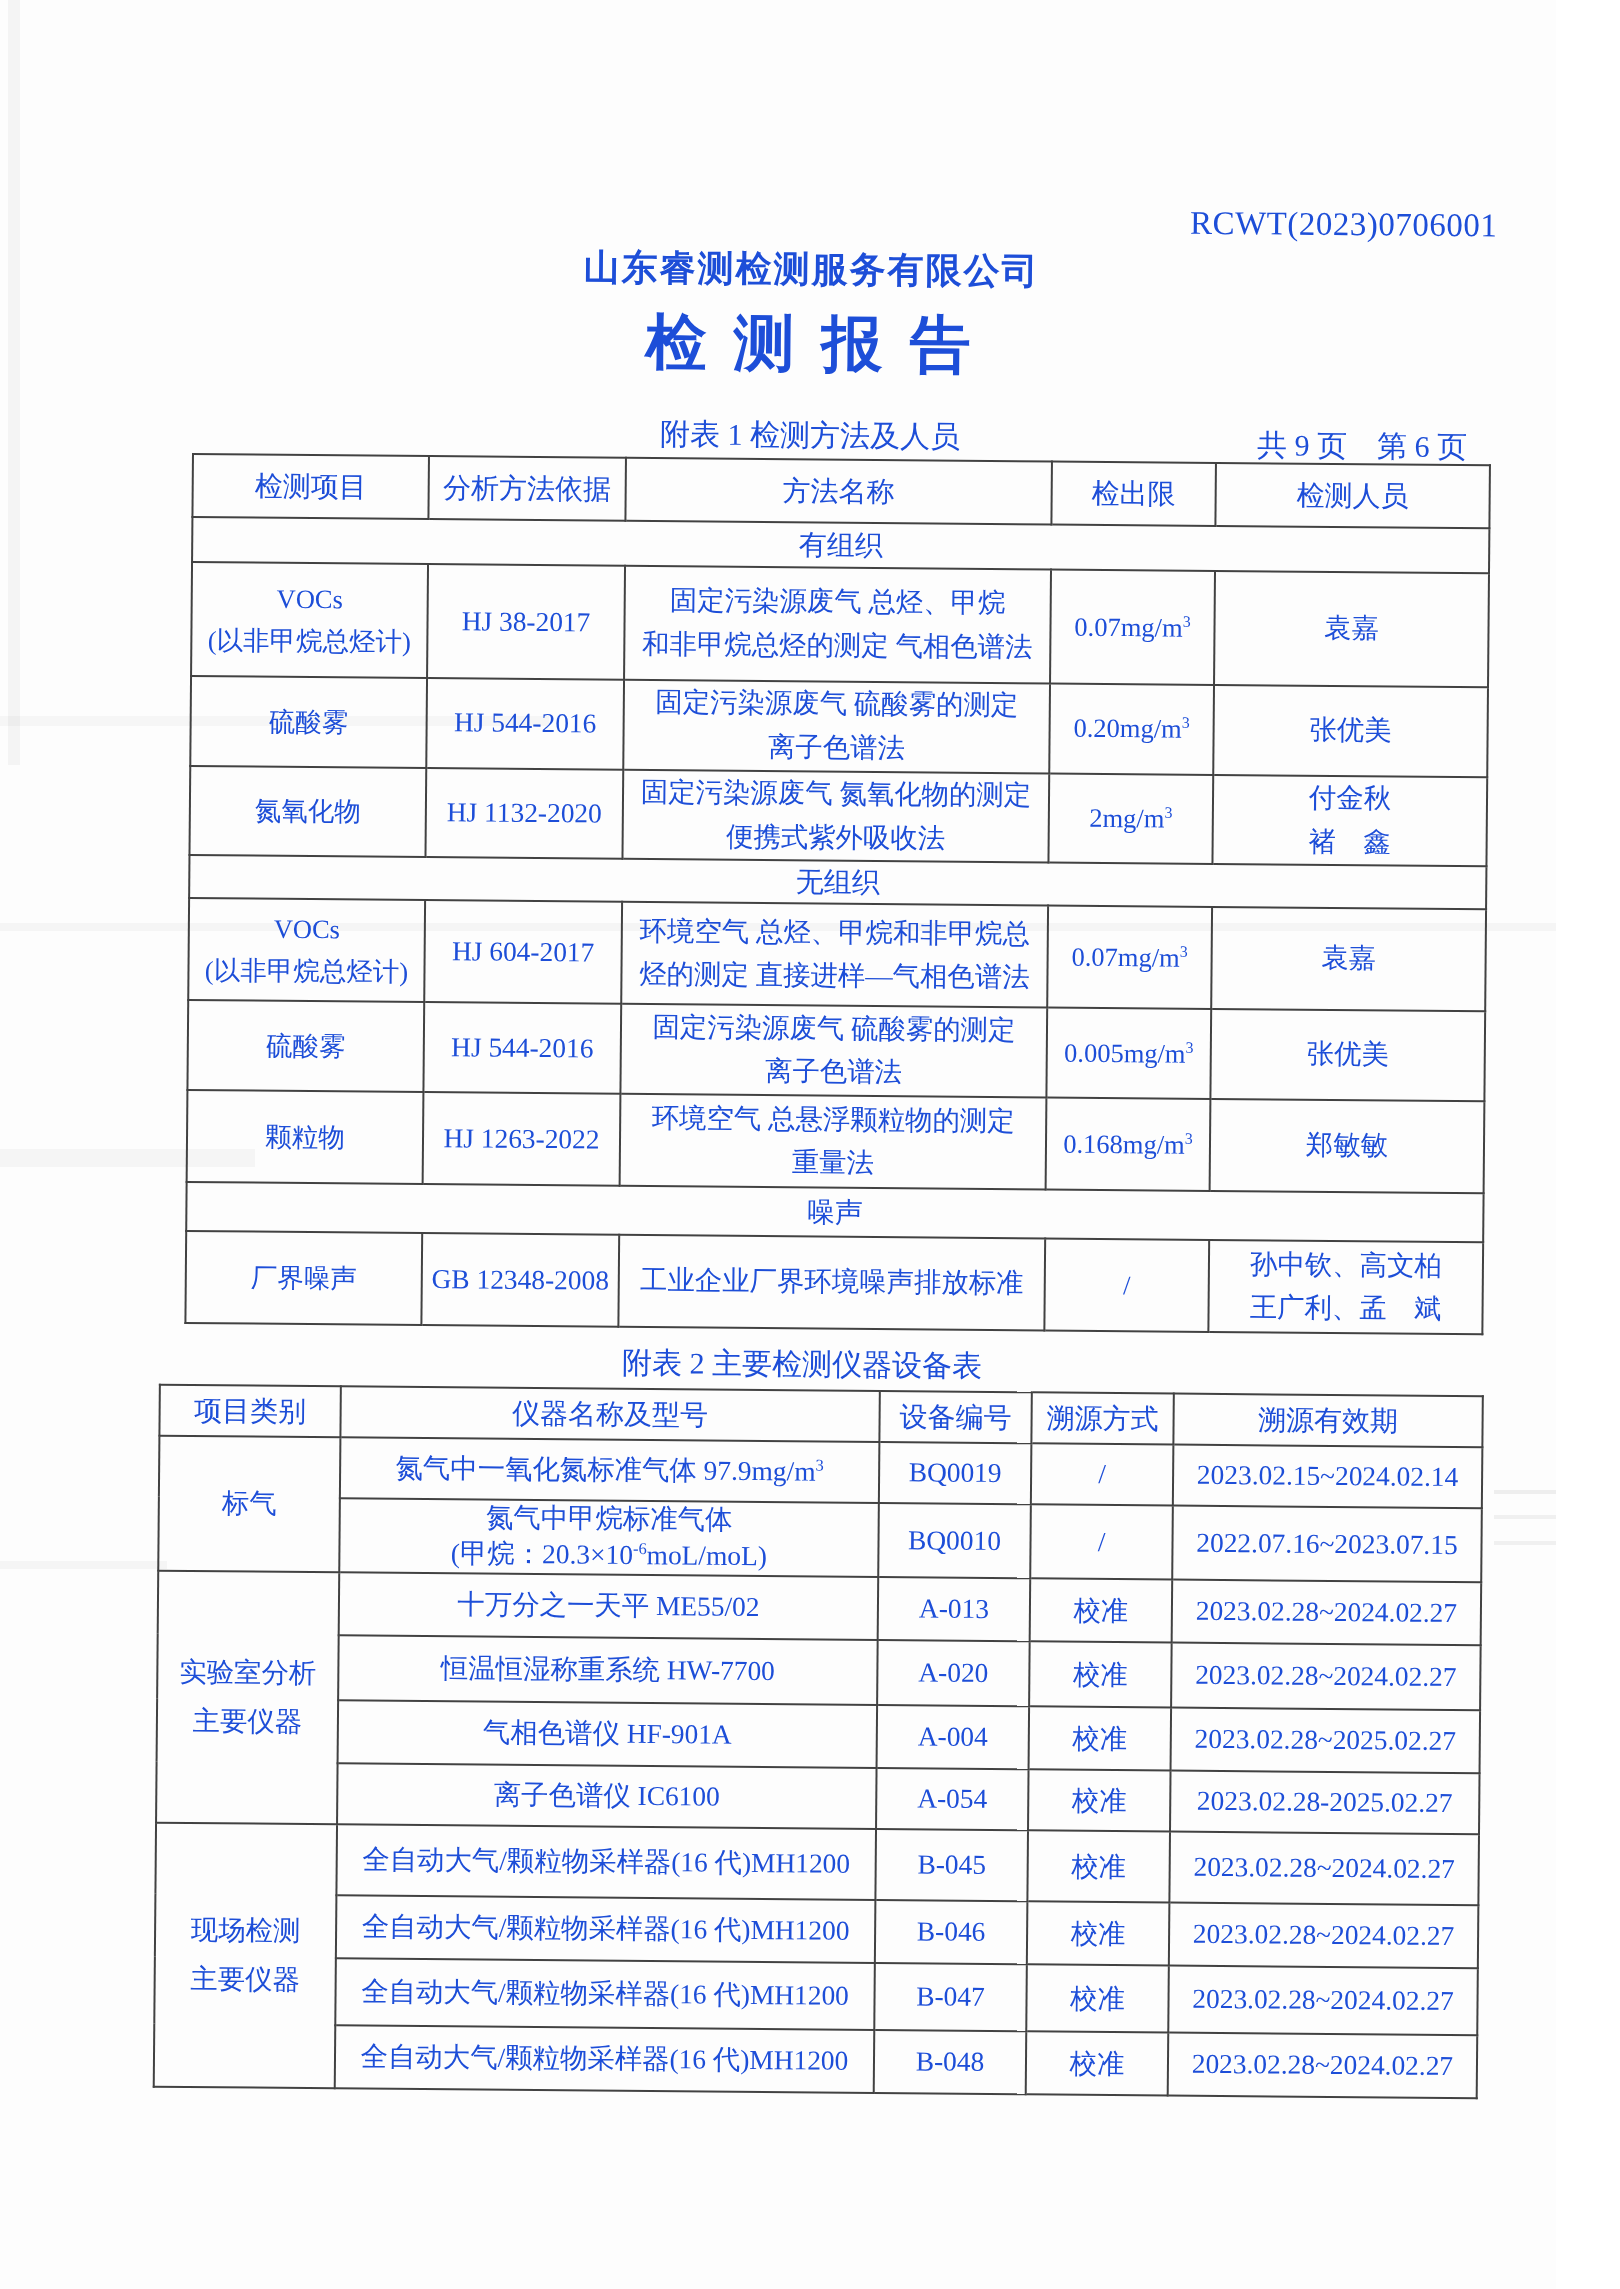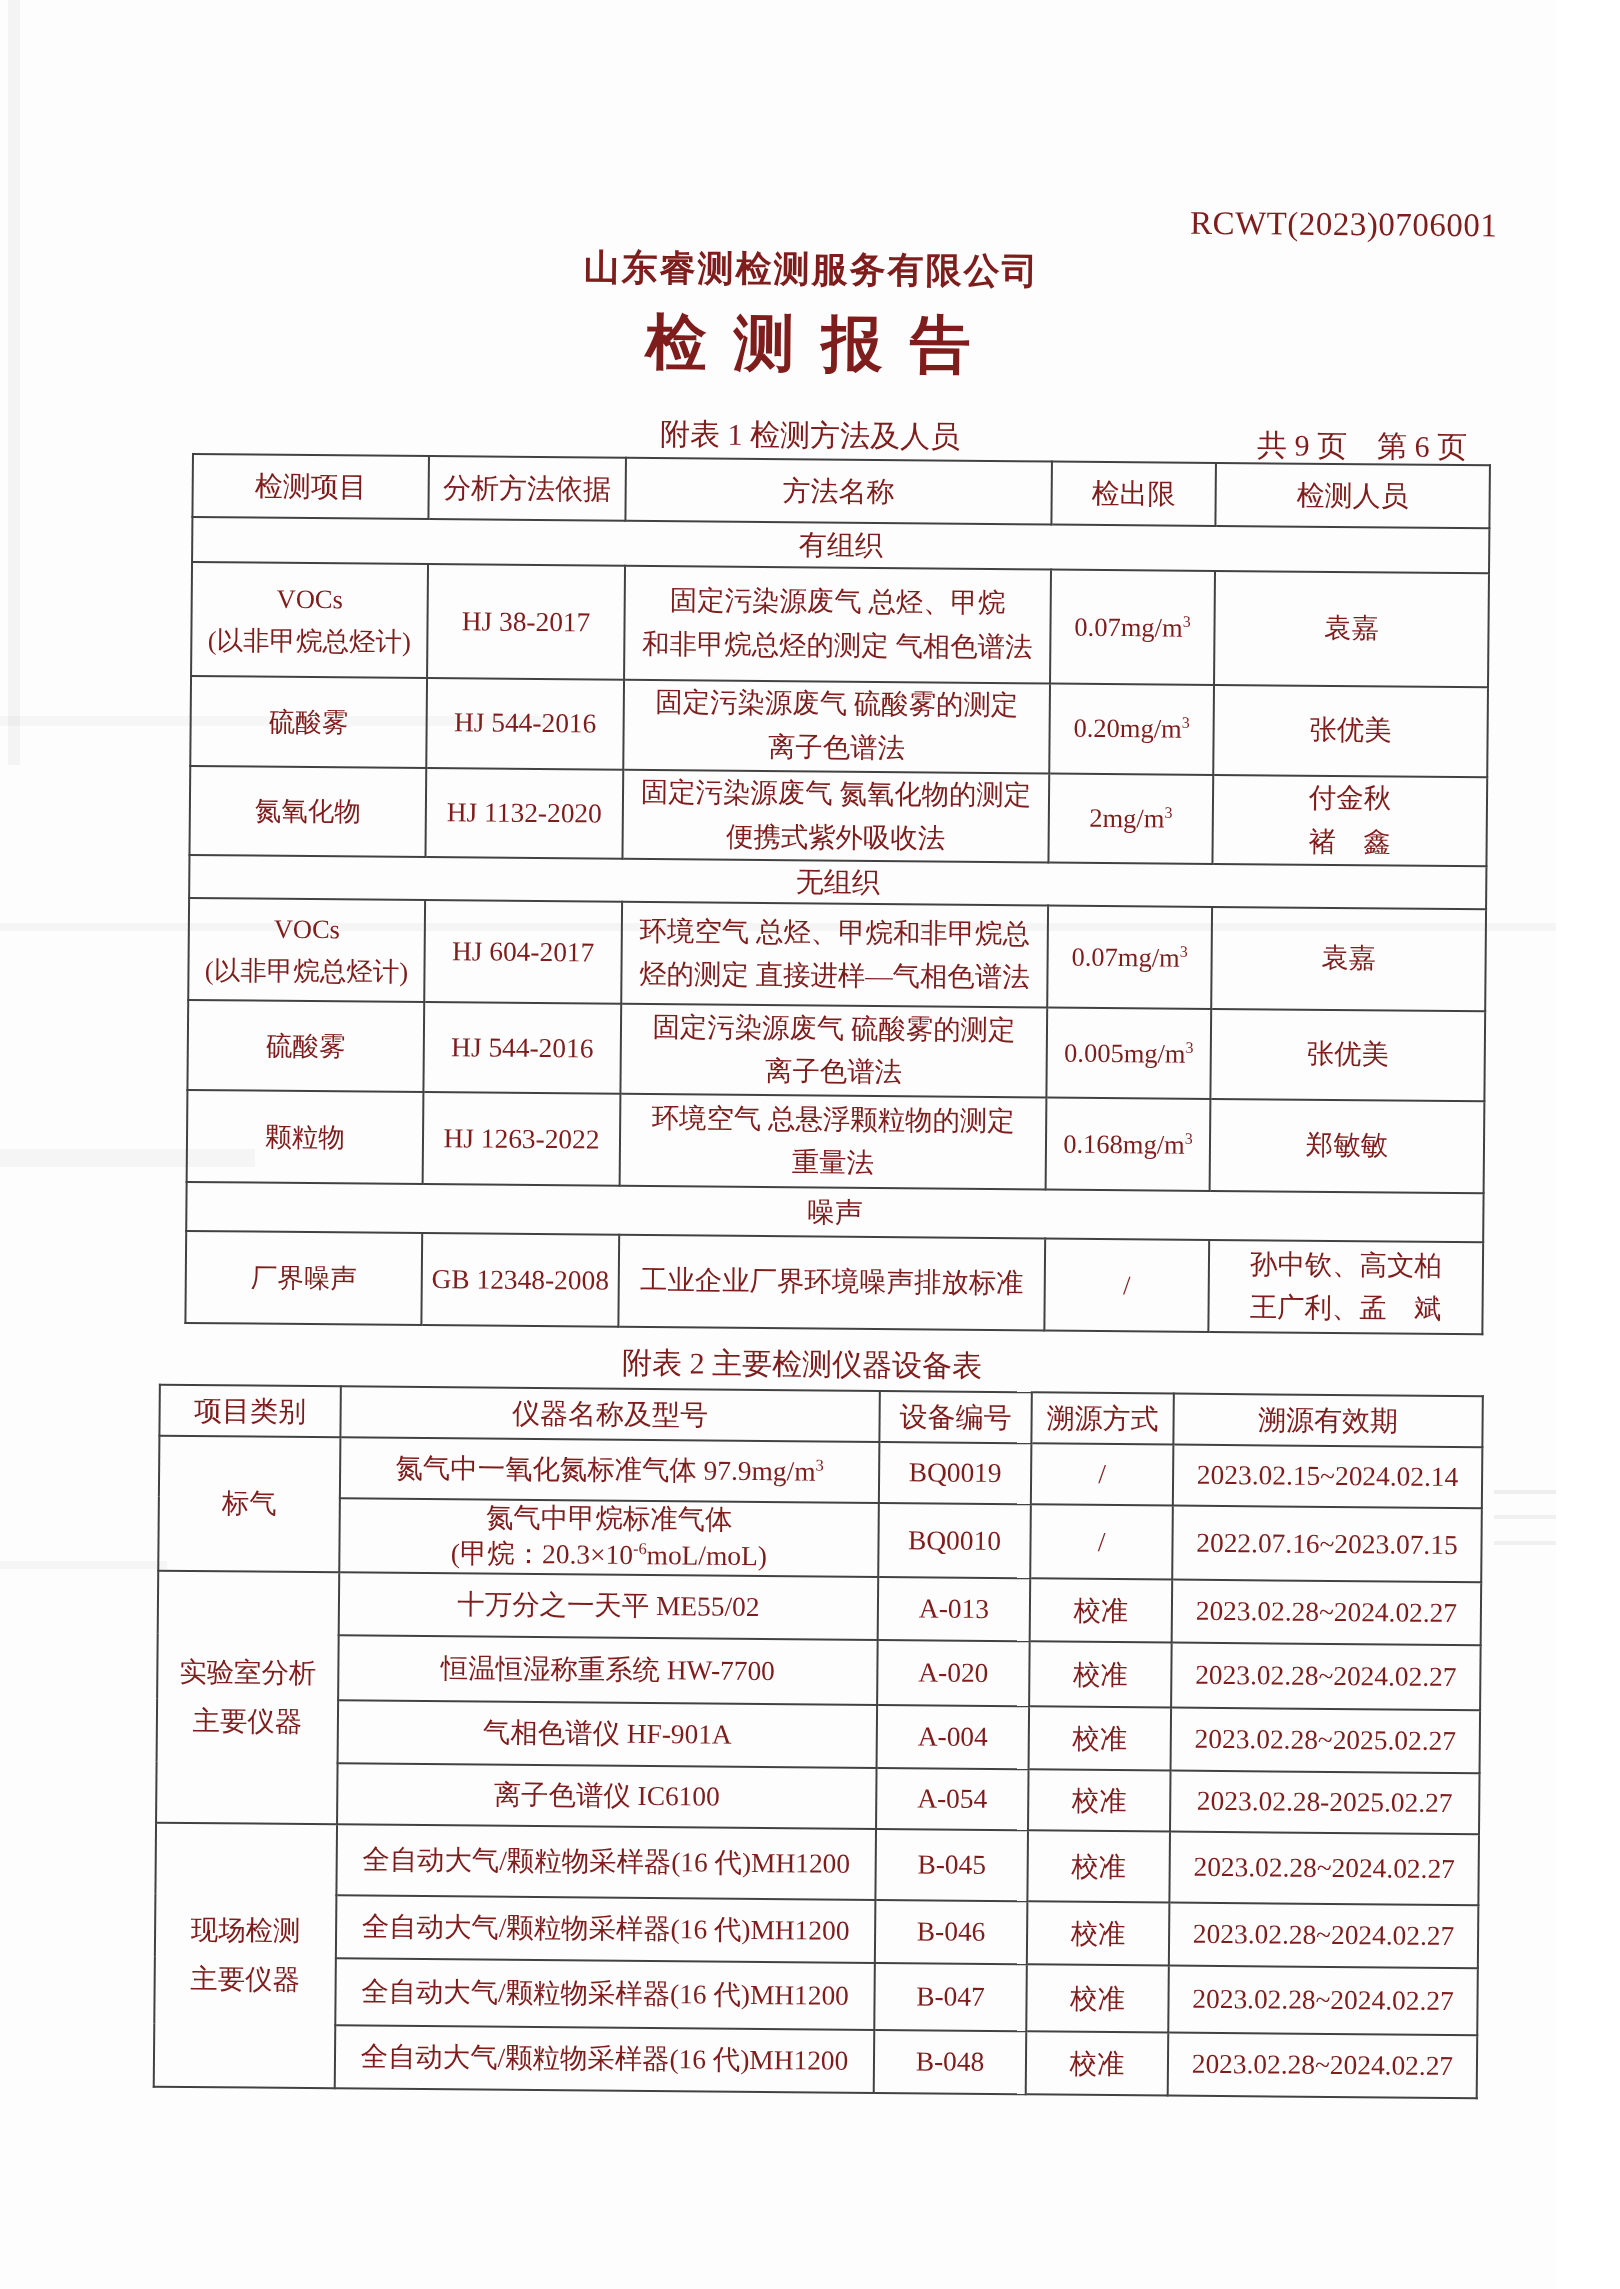--- a/index.html
+++ b/index.html
@@ -1,19 +1,19 @@
 <!DOCTYPE html>
 <html><head>
 <meta charset="utf-8">
 <style>
   html,body{margin:0;padding:0;background:#ffffff;}
   .sheet{
     position:relative;width:1556px;height:2290px;background:#fefefee8;
     background:#fdfdfd;overflow:hidden;
-    font-family:"Liberation Serif","DejaVu Serif",serif;color:#7f1d1d;
+    font-family:"Liberation Serif","DejaVu Serif",serif;color:#1d4ed8;
   }
   .rot{position:absolute;left:0;top:0;width:1620px;height:2290px;
        transform:rotate(0.5deg);transform-origin:192px 453px;}
   .hdr-num{position:absolute;left:1188px;top:196px;font-size:33px;letter-spacing:0.5px;white-space:nowrap;}
   .company{position:absolute;left:0;top:240px;width:1620px;text-align:center;
            font-size:36px;font-weight:600;letter-spacing:2px;}
   .rpt-title{position:absolute;left:0;top:298px;width:1620px;text-align:center;
              font-size:61px;font-weight:bold;letter-spacing:5.9px;}
   .t1-title{position:absolute;left:0;top:410px;width:1620px;text-align:center;font-size:30px;}
   .page-info{position:absolute;left:1257px;top:416px;font-size:30px;white-space:nowrap;}

